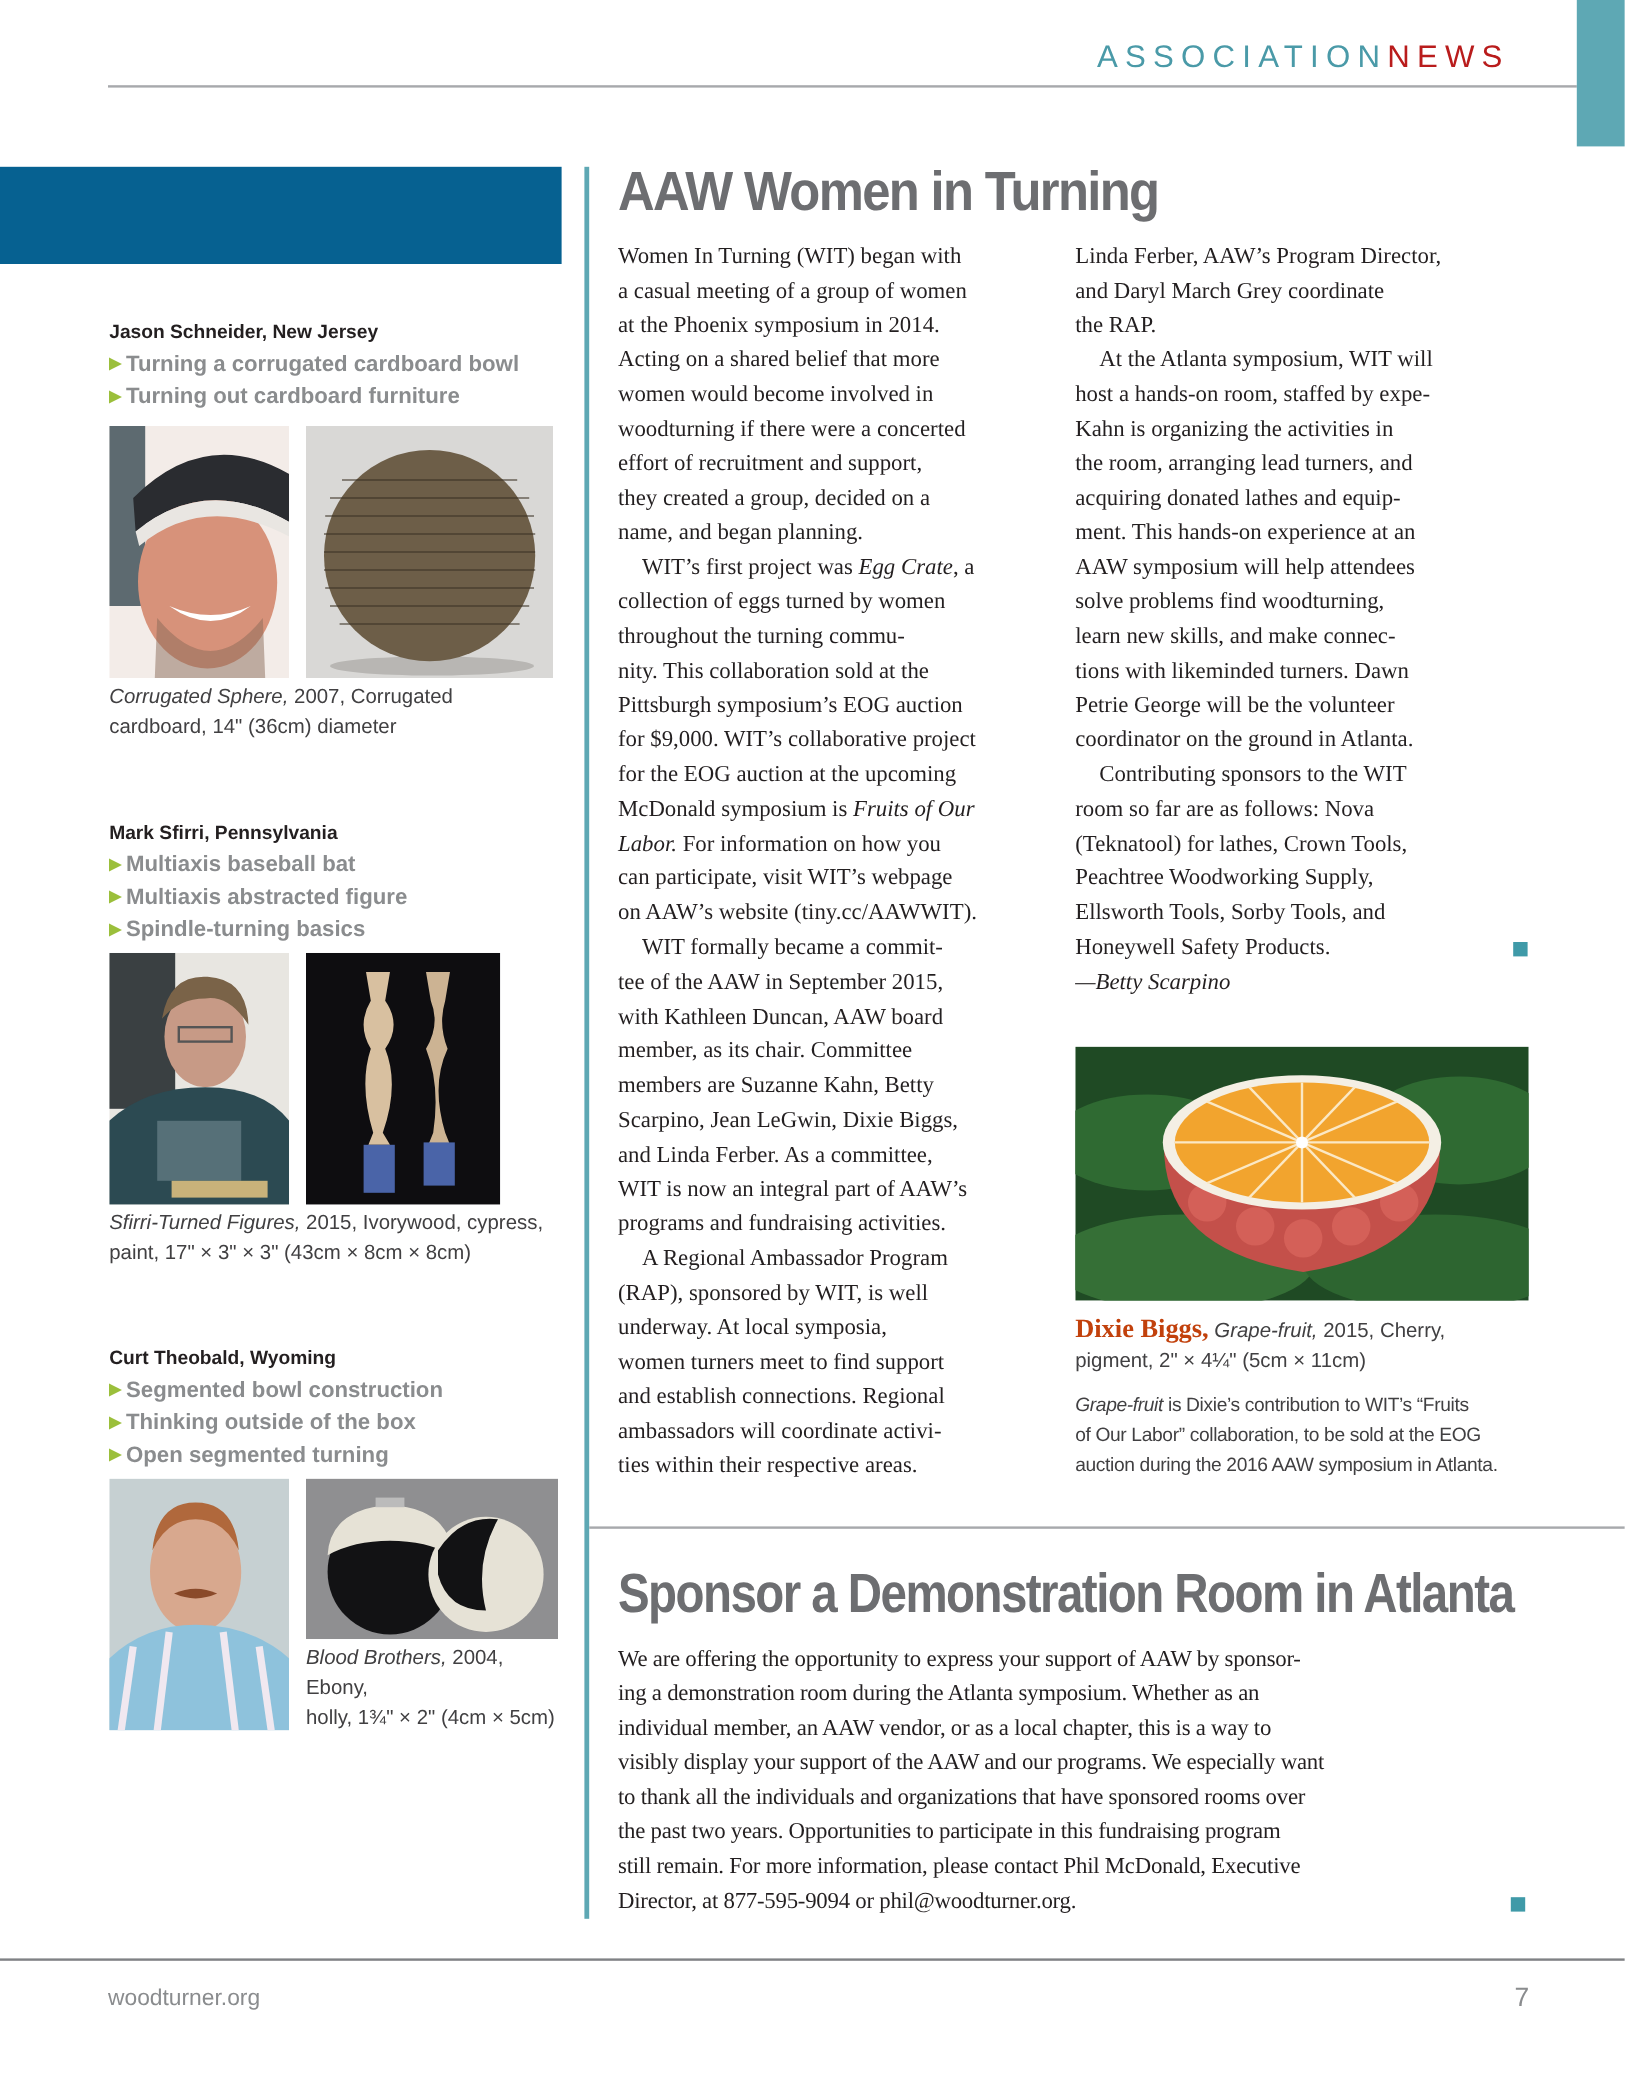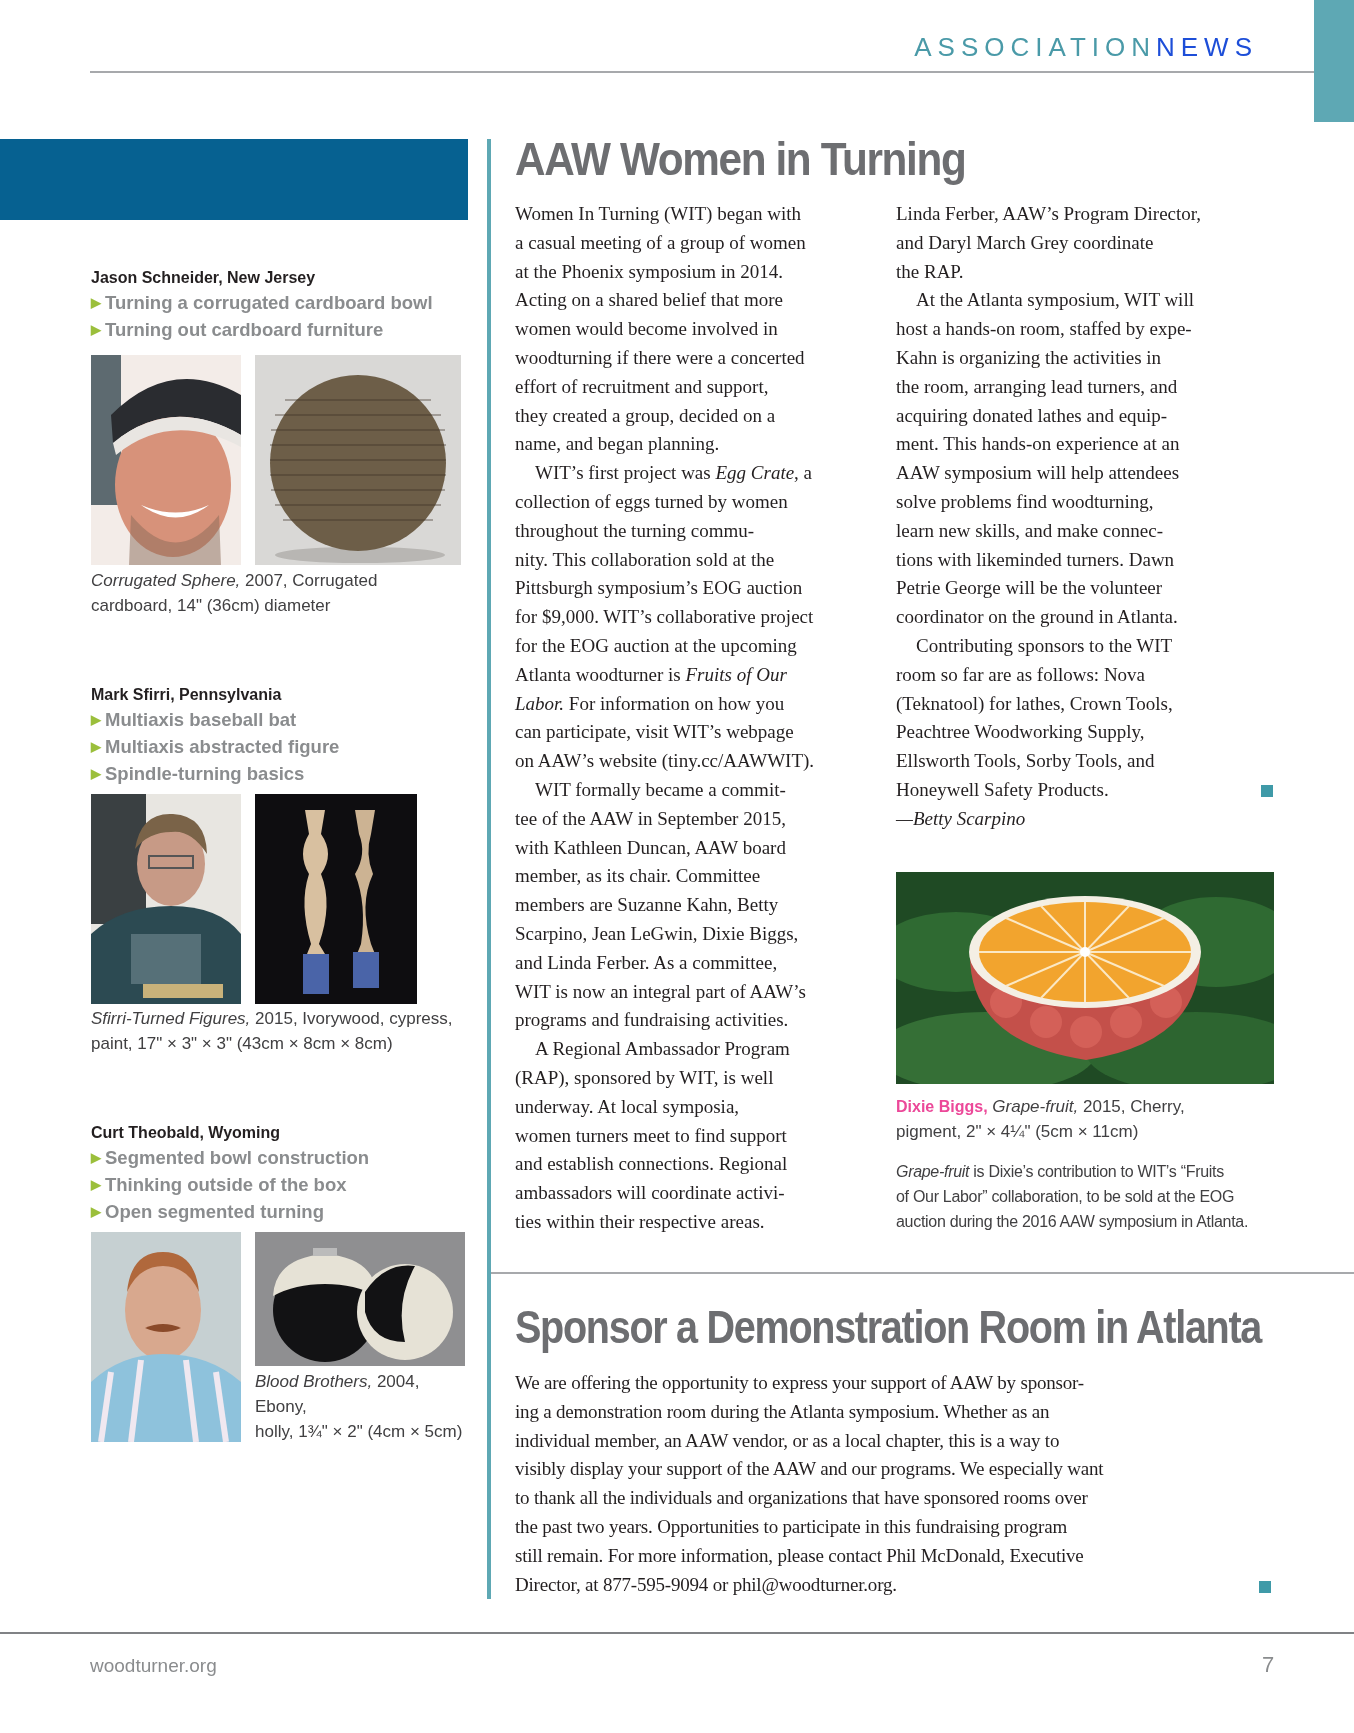--- a/index.html
+++ b/index.html
@@ -1,21 +1,21 @@
 <!DOCTYPE html>
 <html><head>
 <meta charset="utf-8">
 <style>
   * { box-sizing: border-box; margin: 0; padding: 0; }
   html, body { width: 1354px; height: 1733px; background: #ffffff; overflow: hidden; }
   body { position: relative; font-family: "Liberation Serif", serif; color: #231f20; }
 
   .header-label { position: absolute; right: 96px; top: 32px; font-family: "Liberation Sans", sans-serif; font-size: 26px; letter-spacing: 6px; font-weight: normal; }
   .header-label .teal { color: #4a9aa8; }
-  .header-label .gray { color: #1d4ed8; }
+  .header-label .gray { color: #b91c1c; }
   .header-rule { position: absolute; left: 90px; top: 71px; width: 1224px; height: 2px; background: #a7a9ac; }
   .corner-tab { position: absolute; left: 1314px; top: 0; width: 40px; height: 122px; background: #5ea8b4; }
 
   .sidebar-banner { position: absolute; left: 0; top: 139px; width: 468px; height: 81px; background: #066191; }
 
   .speaker { position: absolute; left: 91px; width: 380px; font-family: "Liberation Sans", sans-serif; }
   .speaker-name { font-size: 16px; font-weight: bold; color: #231f20; line-height: 24px; }
   .topic { font-size: 18.5px; color: #8a8c8e; font-weight: bold; line-height: 25px; white-space: nowrap; }
   .topic .arrow { color: #9bbf3b; font-size: 13px; margin-right: 4px; position: relative; top: -2px; }
 
@@ -173,21 +173,21 @@
       <span class="line">name, and began planning.</span>
   </p>
   <p>
     <span class="line" style="padding-left:20px;"><span>WIT’s first project was </span><i>Egg Crate</i><span>, a</span></span>
     <span class="line">collection of eggs turned by women</span>
       <span class="line">throughout the turning commu-</span>
       <span class="line">nity. This collaboration sold at the</span>
       <span class="line">Pittsburgh symposium’s EOG auction</span>
       <span class="line">for $9,000. WIT’s collaborative project</span>
       <span class="line">for the EOG auction at the upcoming</span>
-    <span class="line"><span>Atlanta woodturner is </span><i>Fruits of Our</i></span>
+    <span class="line"><span>McDonald symposium is </span><i>Fruits of Our</i></span>
     <span class="line"><i>Labor.</i><span> For information on how you</span></span>
     <span class="line">can participate, visit WIT’s webpage</span>
       <span class="line">on AAW’s website (tiny.cc/AAWWIT).</span>
   </p>
   <p>
     <span class="line" style="padding-left:20px;">WIT formally became a commit-</span>
       <span class="line">tee of the AAW in September 2015,</span>
       <span class="line">with Kathleen Duncan, AAW board</span>
       <span class="line">member, as its chair. Committee</span>
       <span class="line">members are Suzanne Kahn, Betty</span>
@@ -270,21 +270,21 @@
         <line x1="189" y1="80" x2="268" y2="114"></line>
         <line x1="189" y1="80" x2="145" y2="34"></line>
         <line x1="189" y1="80" x2="233" y2="34"></line>
         <line x1="189" y1="80" x2="145" y2="126"></line>
         <line x1="189" y1="80" x2="233" y2="126"></line>
       </g>
     <circle cx="189" cy="80" r="5" fill="#fff"></circle>
   </svg>
 </div>
 <div class="caption" style="left:896px;top:1094px;width:390px;">
-  <b style="font-family:Liberation Sans, sans-serif;font-size:16px;color:#ec4899;">Dixie Biggs,</b><i> Grape-fruit,</i><span> 2015, Cherry,</span><br>
+  <b style="font-family:Liberation Serif, serif;font-size:22px;color:#c2410c;">Dixie Biggs,</b><i> Grape-fruit,</i><span> 2015, Cherry,</span><br>
   <span>pigment, 2" × 4¼" (5cm × 11cm)</span>
 </div>
 <div class="caption" style="left:896px;top:1159px;width:400px;font-size:16px;line-height:25px;letter-spacing:-0.3px;">
   <i>Grape-fruit</i><span> is Dixie’s contribution to WIT’s “Fruits</span><br>
   <span>of Our Labor” collaboration, to be sold at the EOG</span><br>
   <span>auction during the 2016 AAW symposium in Atlanta.</span>
 </div>
 
 <div class="hsep"></div>
 

